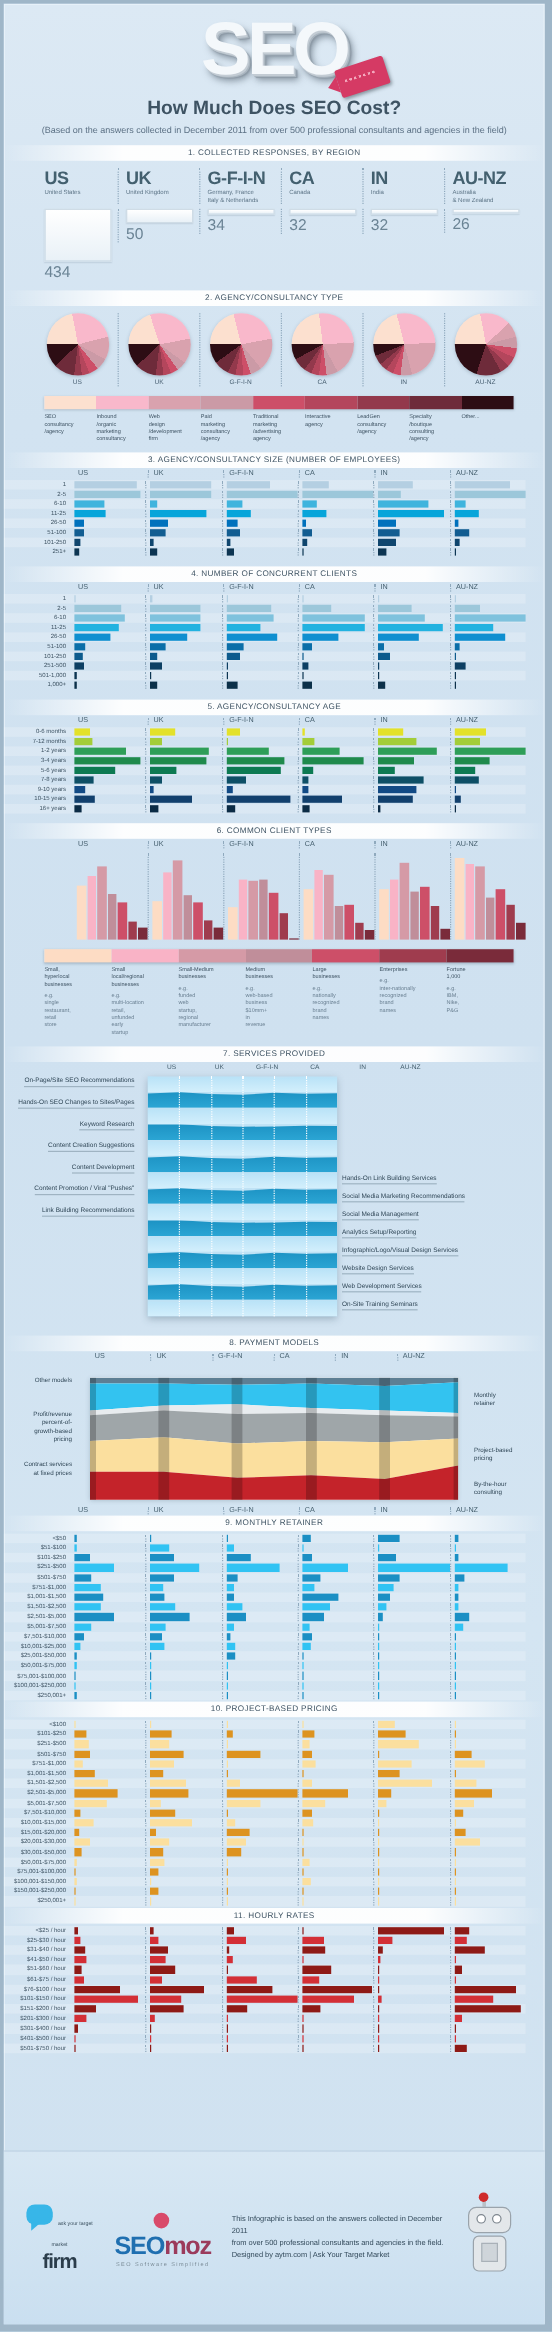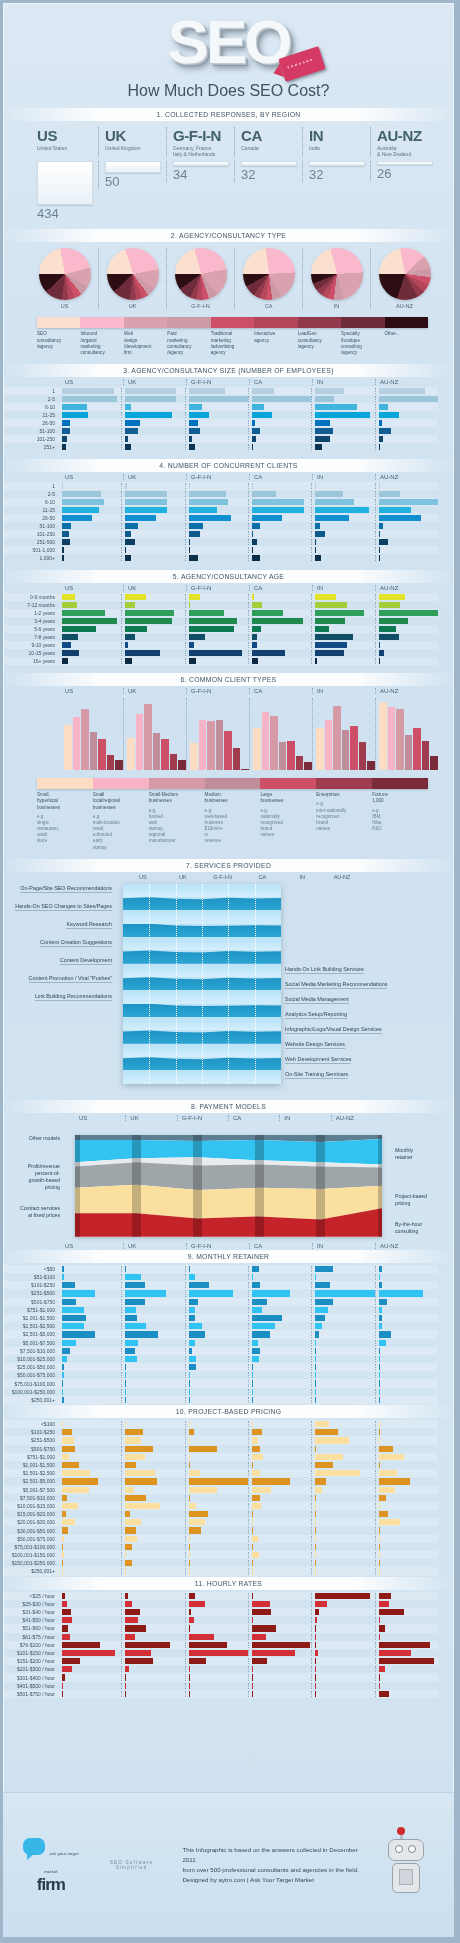--- a/index.html
+++ b/index.html
@@ -38,21 +38,21 @@
   }
   .pricetag:before{
     content:""; position:absolute; left:-9px; top:5px;
     border-top:7px solid transparent;border-bottom:7px solid transparent;
     border-right:9px solid #d53a64;
   }
   .pricetag:after{
     content:""; position:absolute; left:6px; top:10px; width:26px; height:2px;
     background:repeating-linear-gradient(90deg,#f3a8bd 0 2px, transparent 2px 4px);
   }
-  .h1 { font-size:16px; color:#3e5363; margin-top:10px; font-weight:normal;}
+  .h1 { font-size:16px; color:#3e5363; margin-top:10px; font-weight:bold;}
   .h2 { font-size:7.5px; color:#5b7084; margin-top:4px; }
 
   
   .sect-title{
     position:relative; text-align:center;
     font-size:6.8px; letter-spacing:.3px; color:#3e5363;
     padding:3px 0 3px;
     background:linear-gradient(90deg, rgba(255,255,255,0) 0%, rgba(255,255,255,.95) 22%, rgba(255,255,255,.95) 78%, rgba(255,255,255,0) 100%);
     margin:8px 0 2px;
   }
@@ -147,20 +147,21 @@
 <body>
 
 <div class="poster">
 
   <div class="hdr">
     <div class="seo-logo">
       <span>SEO</span>
       <span class="pricetag"></span>
     </div>
     <div class="h1">How Much Does SEO Cost?</div>
+    <div class="h2">(Based on the answers collected in December 2011 from over 500 professional consultants and agencies in the field)</div>
   </div>
 
   <div class="sect-title">1. COLLECTED RESPONSES, BY REGION</div>
   <div class="s1-heads" id="s1heads">
       <div class="c">
         <div class="abbr">US</div>
         <div class="full">United States</div>
       </div>
       <div class="c">
         <div class="abbr">UK</div>
@@ -2240,20 +2241,21 @@
     </div>
 
   <div class="footer">
     <div class="foot-in">
       <div class="aytm">
         <div><span class="bubble"></span>
         <span class="sm">ask your target market</span></div>
         <div class="nm">firm</div>
       </div>
       <div class="moz" style="text-align:center;">
+        <div><span style="display:inline-block;width:13px;height:13px;border-radius:50%;background:#d94a6a;vertical-align:middle;margin-right:2px;"></span><span class="big" style="color:#1f6fb0;">SEO</span><span class="big" style="color:#9b3b5c;">moz</span></div>
         <div class="sub">SEO Software Simplified</div>
       </div>
       <div class="foot-txt">
         <div>This Infographic is based on the answers collected in December 2011</div>
         <div>from over 500 professional consultants and agencies in the field.</div>
         <div>Designed by aytm.com | Ask Your Target Market</div>
       </div>
       <div class="robot">
         <div style="position:absolute;left:16px;top:0;width:3px;height:9px;background:#b9c1c7;"></div>
         <div style="position:absolute;left:13px;top:-3px;width:8px;height:8px;border-radius:50%;background:#cf2b2b;"></div>

